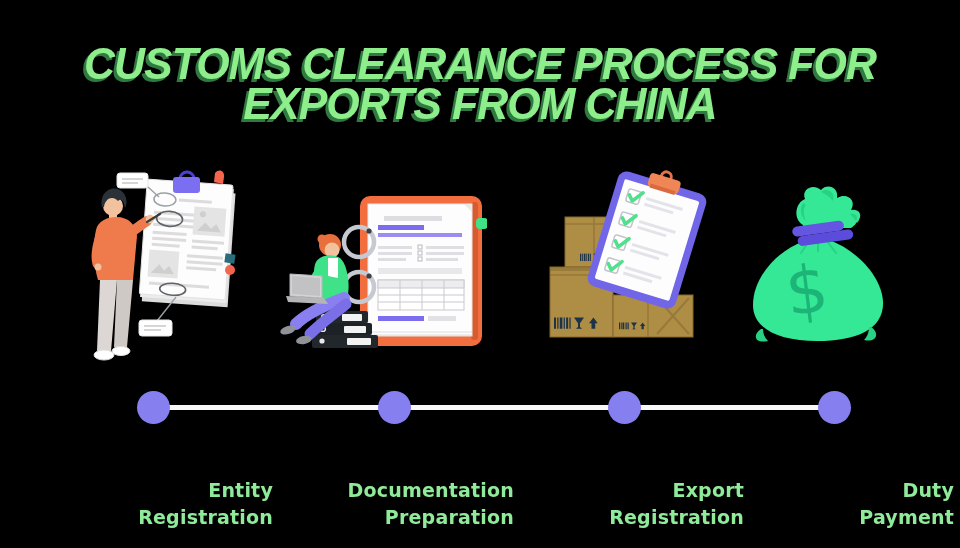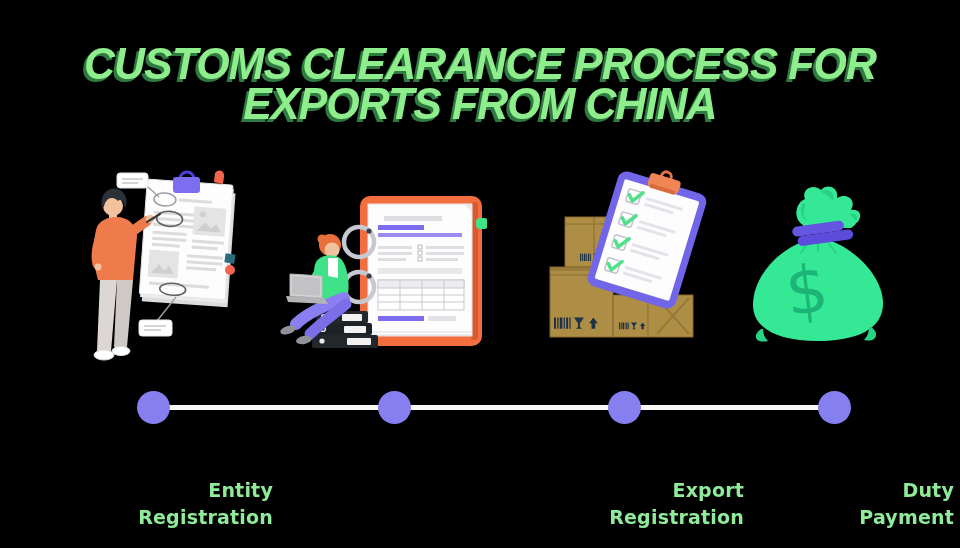--- a/index.html
+++ b/index.html
@@ -241,18 +241,20 @@
   </svg>
 
   <div class="tl-line"></div>
   <div class="tl-dot" style="left:137px"></div>
   <div class="tl-dot" style="left:378px"></div>
   <div class="tl-dot" style="left:608px"></div>
   <div class="tl-dot" style="left:818px"></div>
 
   <div class="step-label" style="left:33px">Entity
 Registration</div>
+  <div class="step-label" style="left:274px">Documentation
+Preparation</div>
   <div class="step-label" style="left:504px">Export
 Registration</div>
   <div class="step-label" style="left:714px">Duty
 Payment</div>
 
 </div>
 
 </body></html>

